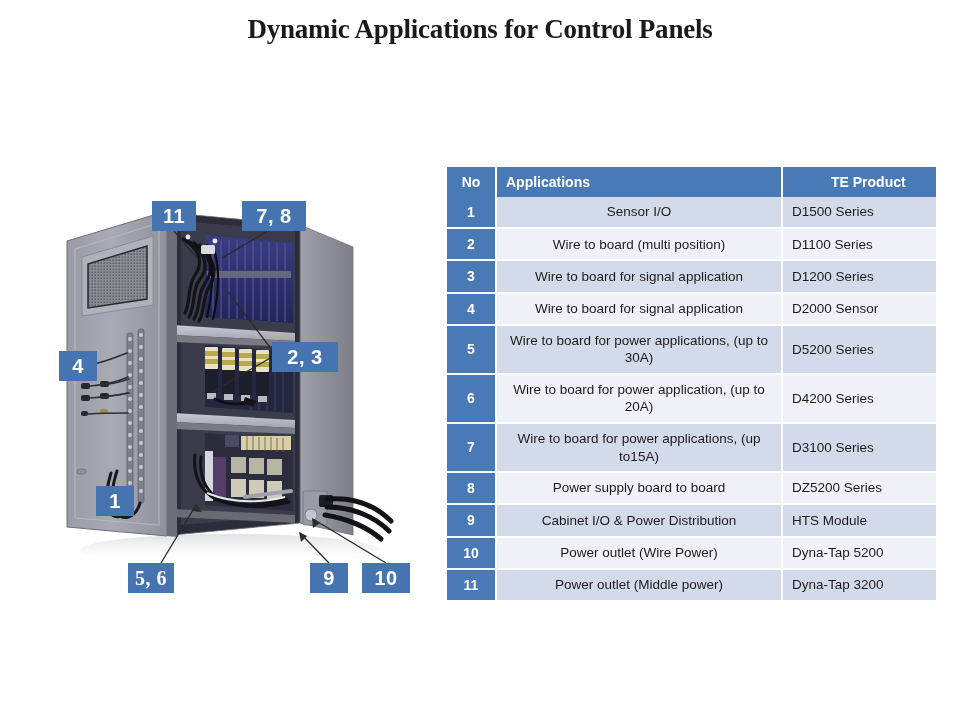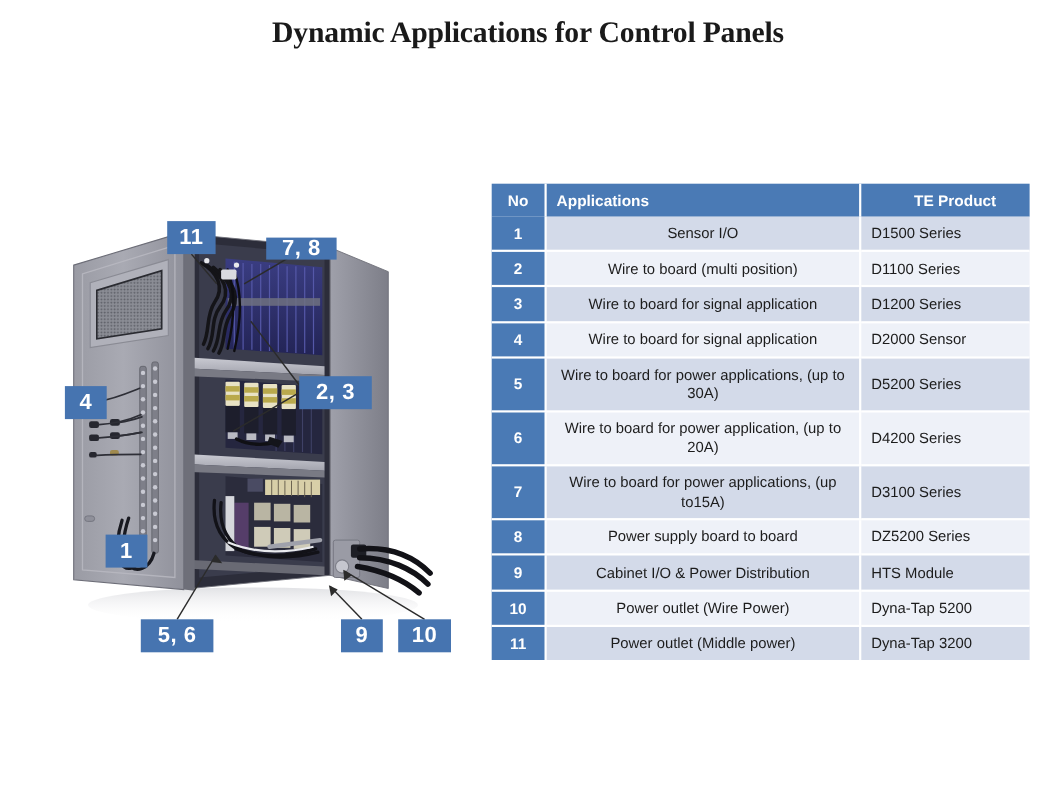--- a/index.html
+++ b/index.html
@@ -389,33 +389,33 @@
   <g fill="#2b2b2b">
     <polygon points="196,504 202,512 192,511"></polygon>
     <polygon points="299,532 307,536 301,542"></polygon>
     <polygon points="312,518 320,523 313,528"></polygon>
   </g>
 </svg>
 
 <div class="callout" style="left:152px; top:201px; width:44px; height:30px;">
   <span>11</span>
 </div>
-<div class="callout" style="left:242px; top:216px; width:64px; height:20px;">
+<div class="callout" style="left:242px; top:201px; width:64px; height:30px;">
   <span>7, 8</span>
 </div>
 <div class="callout" style="left:59px; top:351px; width:38px; height:30px;">
   <span>4</span>
 </div>
 <div class="callout" style="left:272px; top:342px; width:66px; height:30px;">
   <span>2, 3</span>
 </div>
 <div class="callout" style="left:96px; top:486px; width:38px; height:30px;">
   <span>1</span>
 </div>
-<div class="callout" style="left:128px; top:563px; width:66px; height:30px;">
+<div class="callout" style="left:128px; top:563px; width:46px; height:30px;font-family:Liberation Serif, serif;">
   <span>5, 6</span>
 </div>
 <div class="callout" style="left:310px; top:563px; width:38px; height:30px;">
   <span>9</span>
 </div>
 <div class="callout" style="left:362px; top:563px; width:48px; height:30px;">
   <span>10</span>
 </div>
 
 <table id="product-table">

